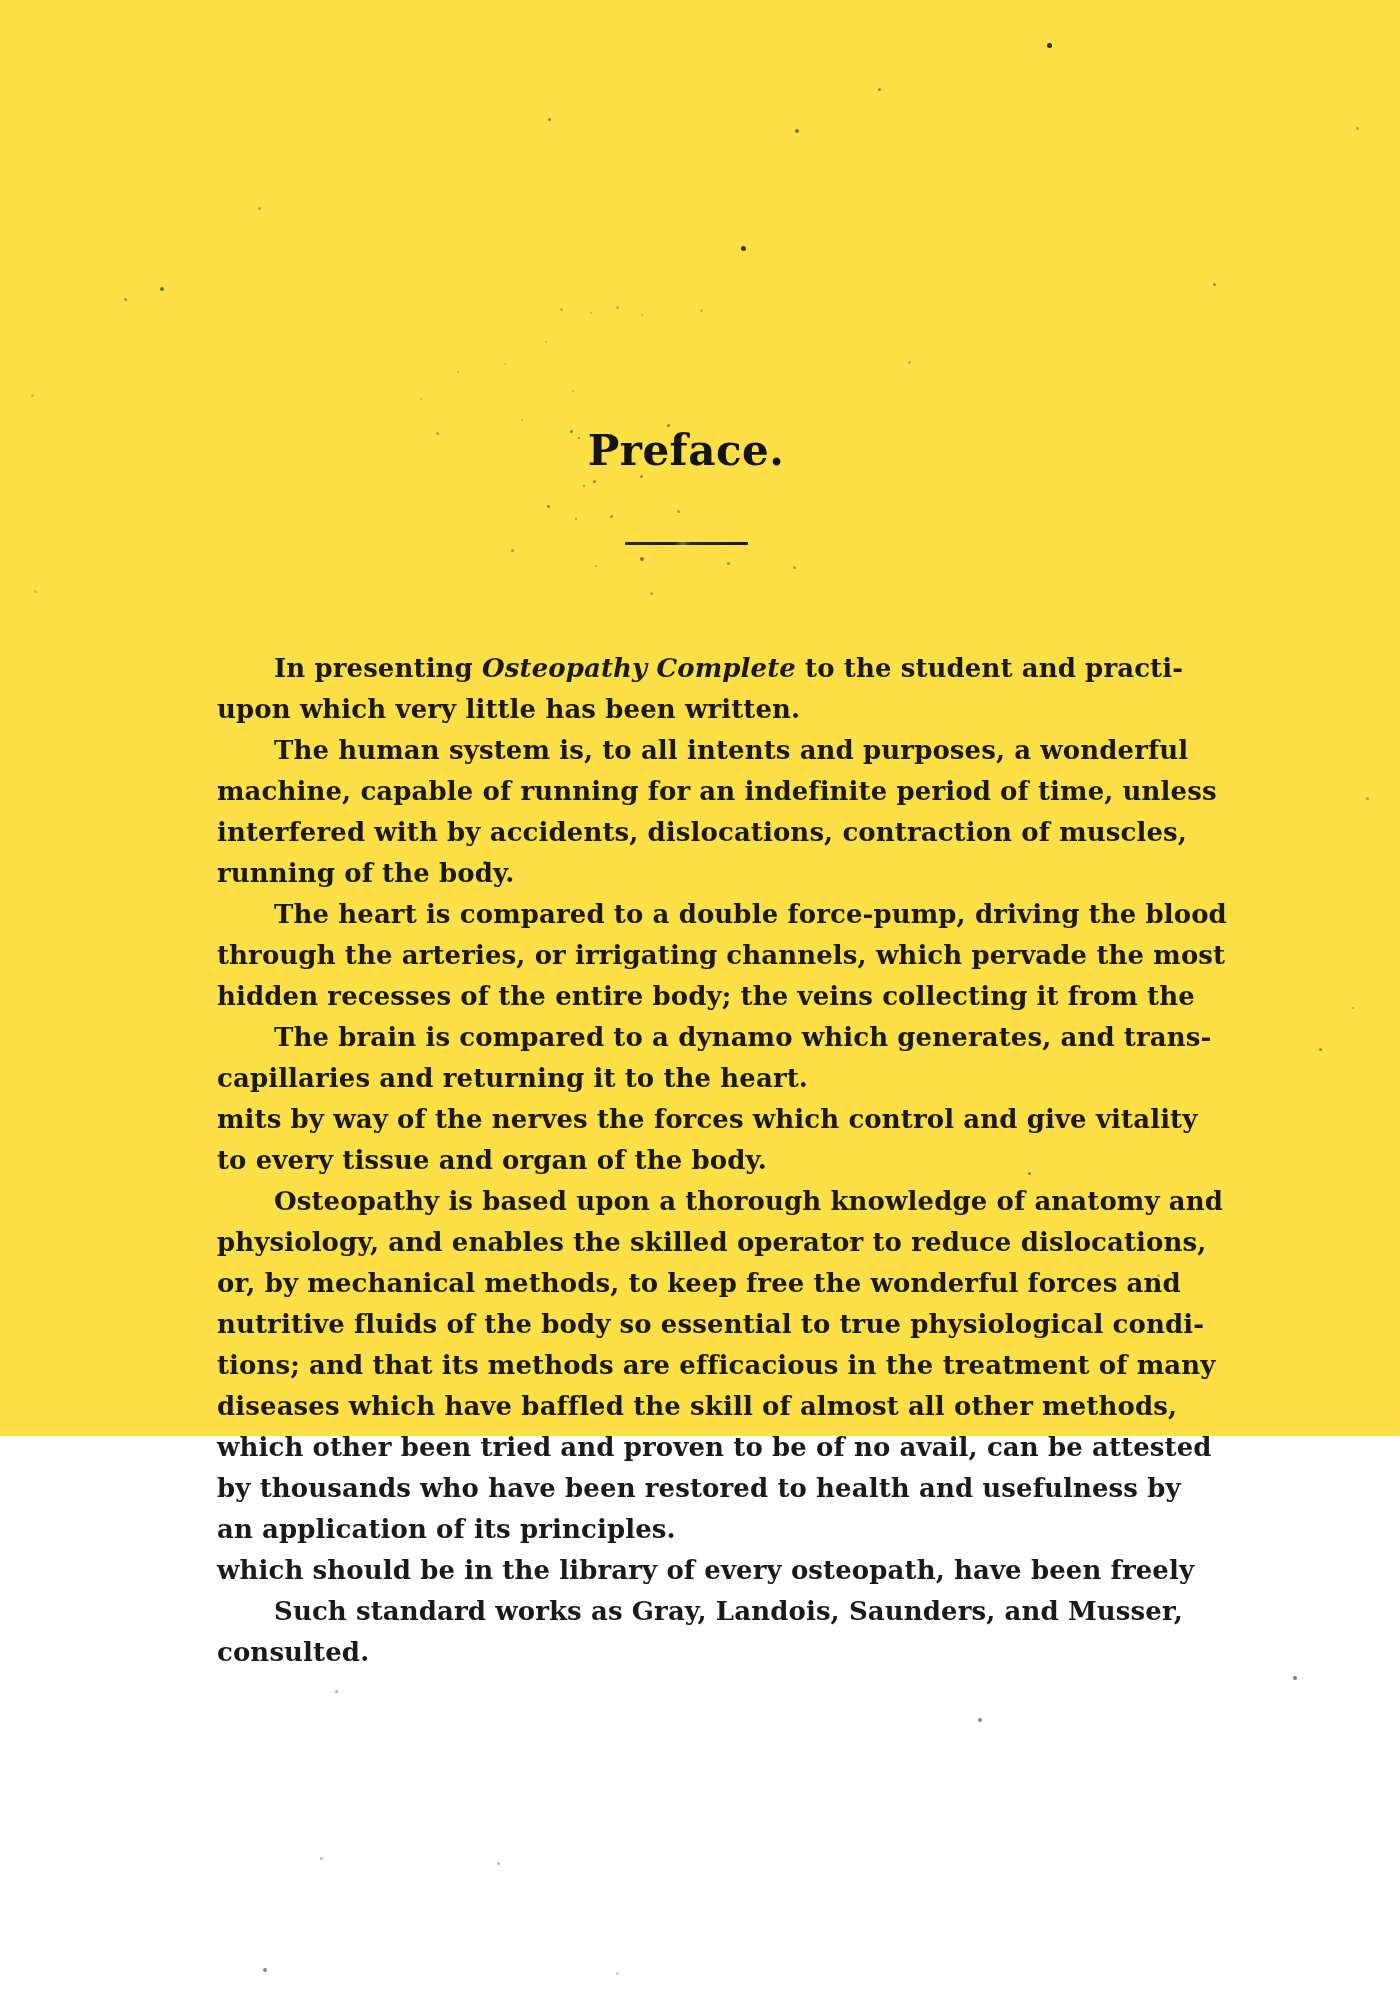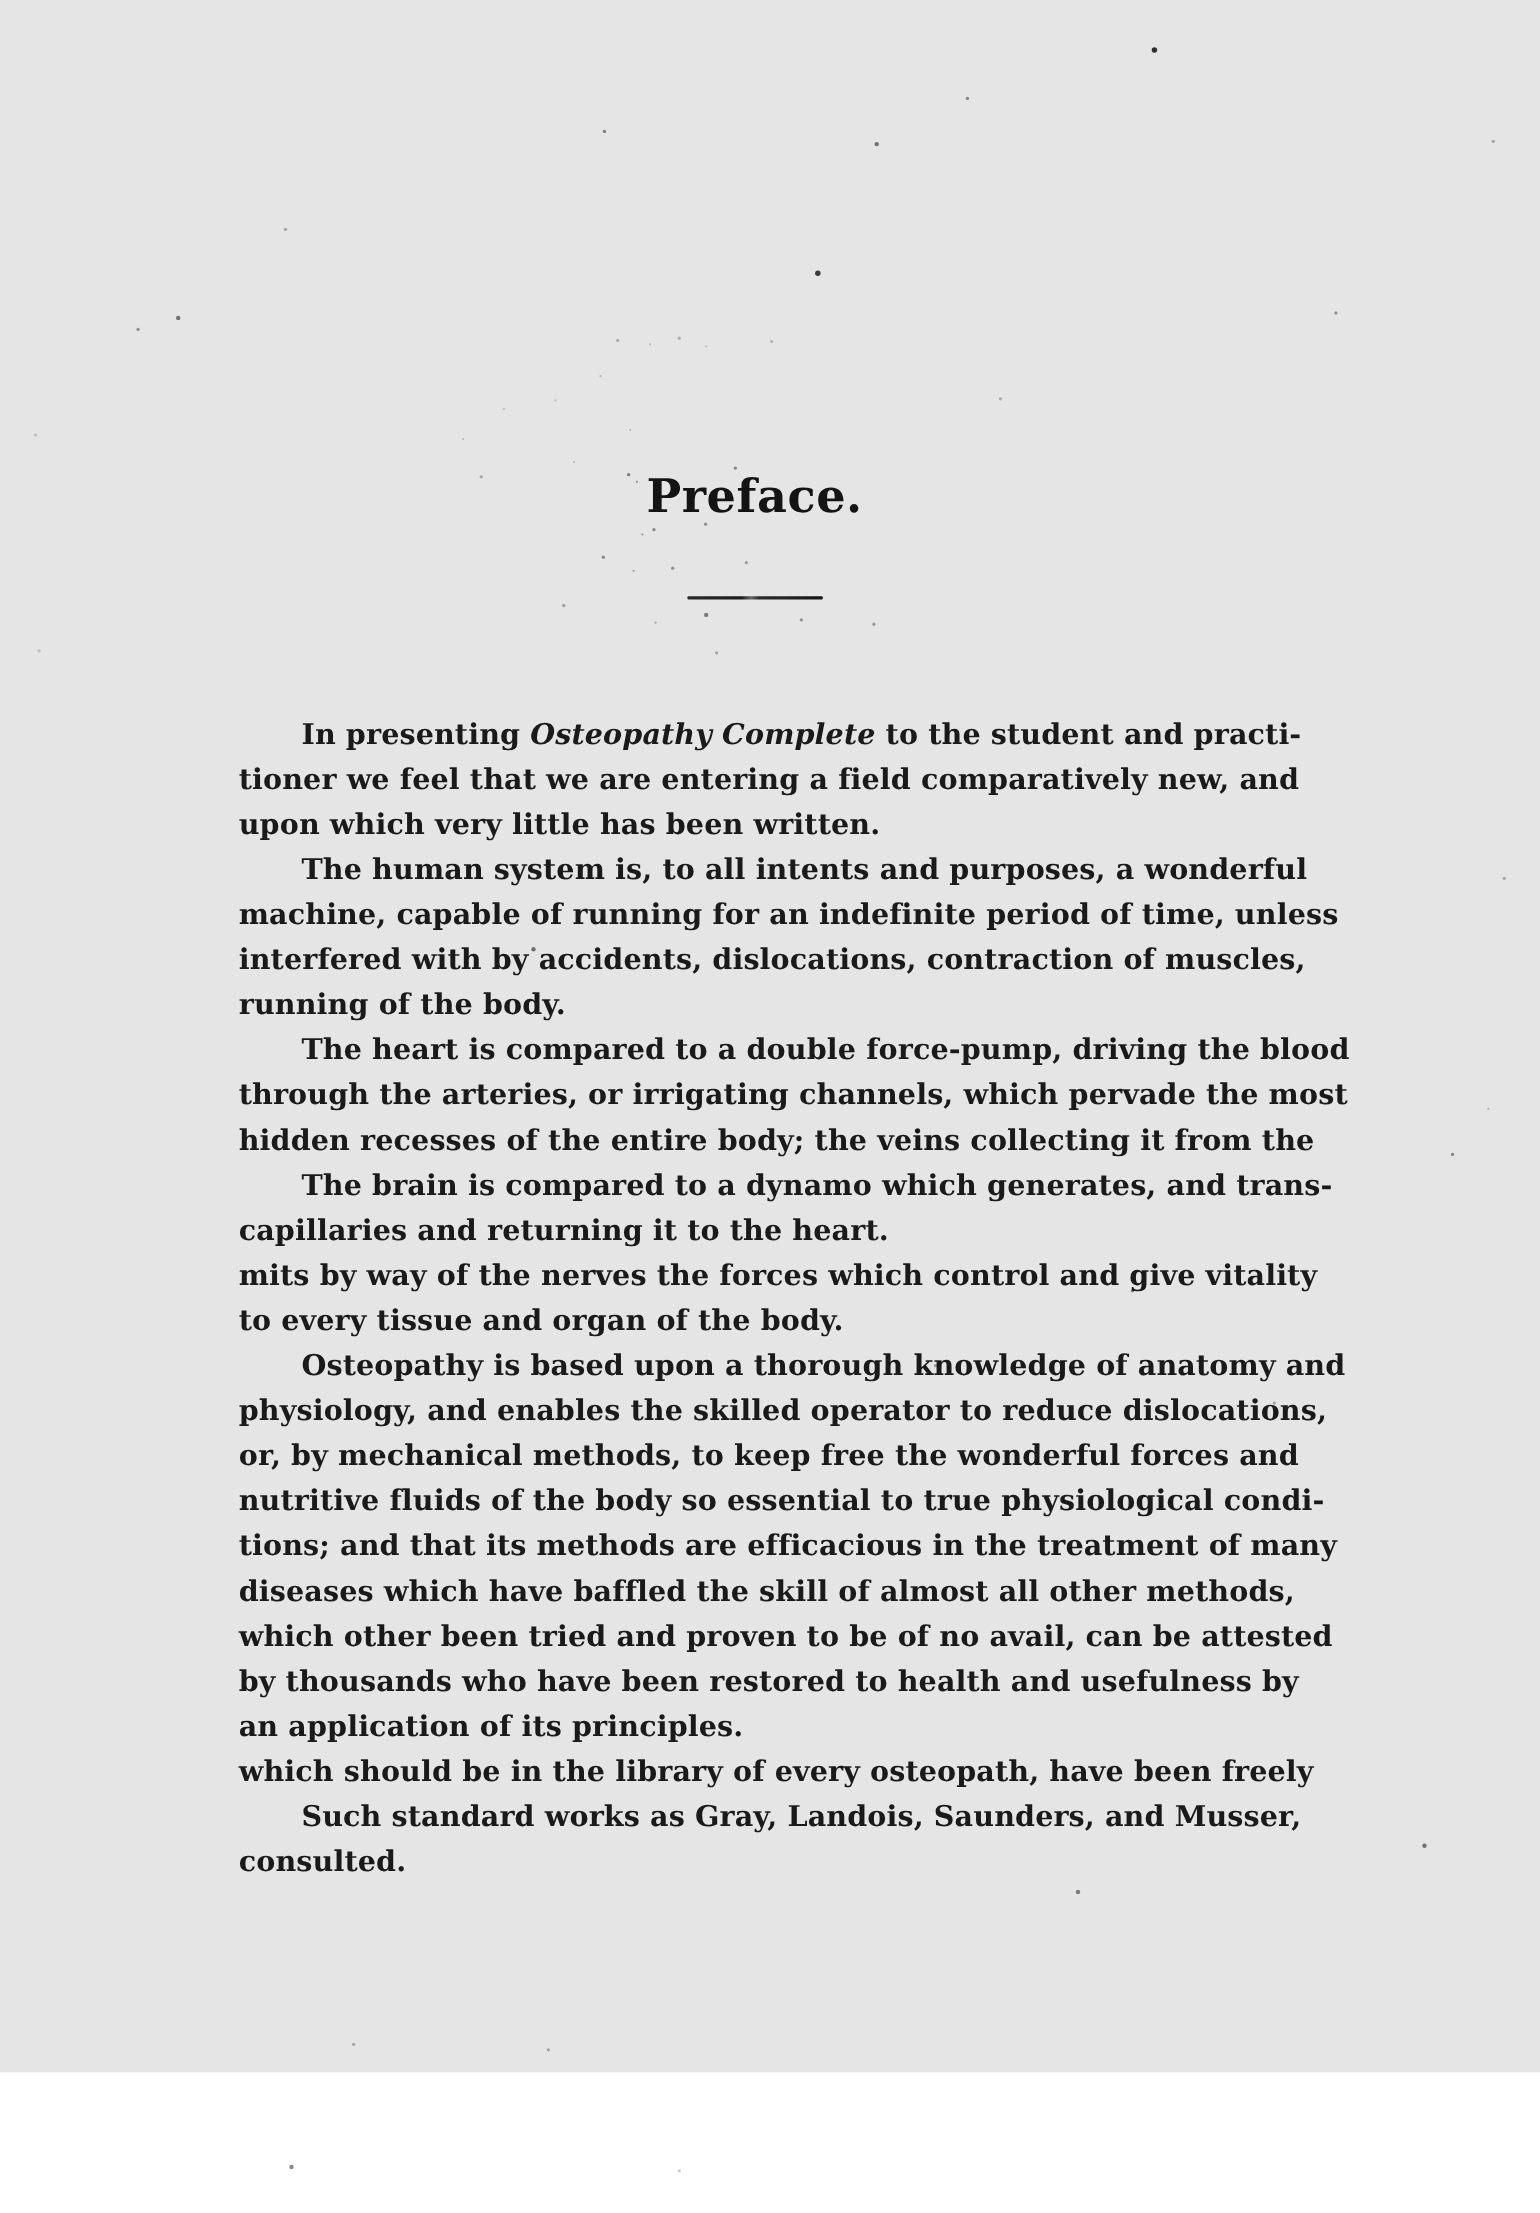--- a/index.html
+++ b/index.html
@@ -5,22 +5,22 @@
   html, body { margin: 0; padding: 0; }
   body {
     width: 1400px; height: 2012px;
     background: #ffffff;
     position: relative;
     overflow: hidden;
     font-family: "DejaVu Serif", "Liberation Serif", serif;
   }
   .page {
     position: absolute; left: 0; top: 0;
-    width: 1400px; height: 1884px;
-    background: #e5e5e5;
+    width: 1400px; height: 1436px;
+    background: #fde047;
   }
   .title {
     position: absolute;
     left: 217px; top: 430px; width: 938px;
     text-align: center;
     font-size: 42px; line-height: 42px;
     font-weight: bold;
     color: #141414;
     letter-spacing: 0.5px;
   }
@@ -57,21 +57,20 @@
   }
 </style>
 </head>
 <body>
 
 <div class="page">
   <div class="title">Preface.</div>
   <div class="divider"></div>
   <div class="body-text">
       <div class="line indent"><span>In presenting </span><span class="it">Osteopathy Complete</span><span> to the student and practi-</span></div>
-      <div class="line"><span>tioner we feel that we are entering a field comparatively new, and</span></div>
       <div class="line endline"><span>upon which very little has been written.</span></div>
       <div class="line indent"><span>The human system is, to all intents and purposes, a wonderful</span></div>
       <div class="line"><span>machine, capable of running for an indefinite period of time, unless</span></div>
       <div class="line"><span>interfered with by accidents, dislocations, contraction of muscles,</span></div>
       <div class="line endline"><span>running of the body.</span></div>
       <div class="line indent"><span>The heart is compared to a double force-pump, driving the blood</span></div>
       <div class="line"><span>through the arteries, or irrigating channels, which pervade the most</span></div>
       <div class="line"><span>hidden recesses of the entire body; the veins collecting it from the</span></div>
       <div class="line indent"><span>The brain is compared to a dynamo which generates, and trans-</span></div>
       <div class="line endline"><span>capillaries and returning it to the heart.</span></div>

